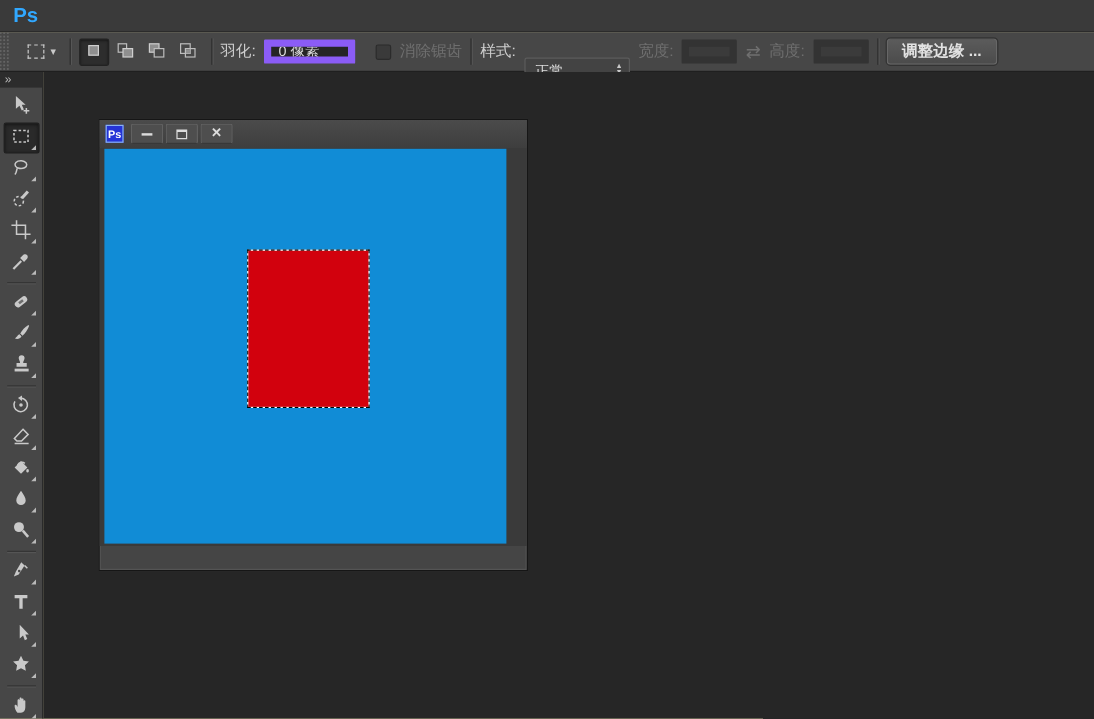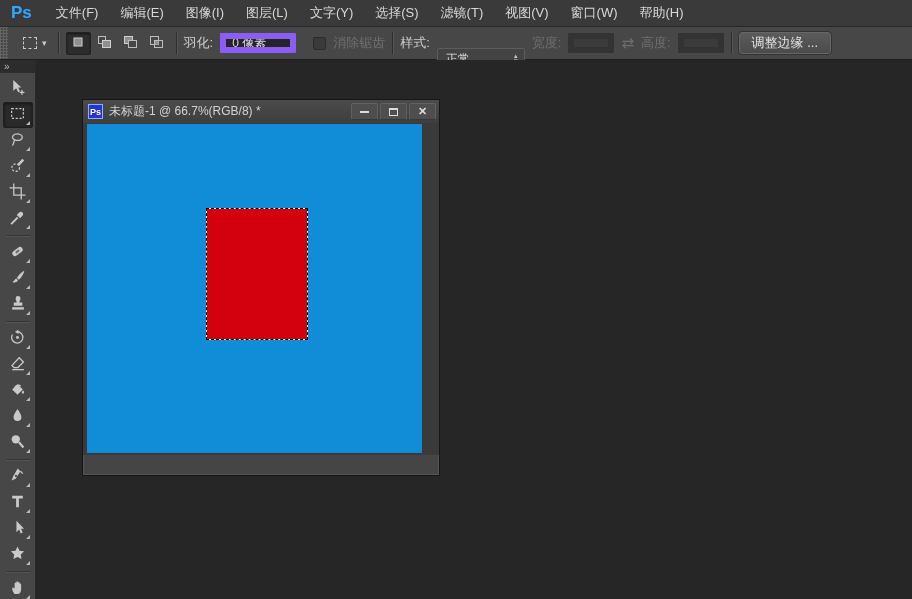--- a/index.html
+++ b/index.html
@@ -41,21 +41,21 @@
               border-radius:2px; display:inline-block; margin-left:10px; }
   .dropdown { width:88px; height:22px; background:#434343; border:1px solid #5c5c5c;
               border-radius:2px; display:flex; align-items:center; padding:0 5px 0 8px;
               color:#dedede; font-size:12px; cursor:default;margin-top:32px; }
   .dropdown .dd-text { flex:1; }
   .updown { display:flex; flex-direction:column; line-height:5px; font-size:6px; color:#c9c9c9; }
   .updown i { font-style:normal; }
   .swap { color:#6f6f6f; font-size:15px; }
   .btn.refine { height:22px; padding:0 12px; font-size:13px; color:#e2e2e2;
                 background:linear-gradient(#5b5b5b,#4b4b4b); border:1px solid #676767;
-                outline:1px solid #333; border-radius:3px; cursor:default; }
+                outline:1px solid #333; border-radius:3px; cursor:default;font-weight:bold; }
 
   
   .toolbar { position:absolute; left:0; top:60px; width:36px; bottom:0; background:#474747;
              border-right:1px solid #2a2a2a; display:flex; flex-direction:column; overflow:hidden; }
   .collapse { height:14px; background:#2c2c2c; color:#b8b8b8; font-size:10px; line-height:13px;
               padding-left:4px; cursor:default; }
   .grip-h { height:9px; width:22px; margin:2px auto 1px;
             background-image:radial-gradient(#666 0.9px, transparent 1px);
             background-size:3px 3px; }
   .tools { display:flex; flex-direction:column; align-items:center; }
@@ -101,32 +101,20 @@
                  background-size:3px 3px;
                  clip-path:polygon(100% 0, 100% 100%, 0 100%); }
 </style>
 </head>
 <body>
 
 <div class="app">
 
   <header class="menubar">
     <span class="logo" style="color: rgb(49, 168, 255);">Ps</span>
-    <nav class="menu-items" id="menu-items">
-        <span class="menu-item">文件(F)</span>
-        <span class="menu-item">编辑(E)</span>
-        <span class="menu-item">图像(I)</span>
-        <span class="menu-item">图层(L)</span>
-        <span class="menu-item">文字(Y)</span>
-        <span class="menu-item">选择(S)</span>
-        <span class="menu-item">滤镜(T)</span>
-        <span class="menu-item">视图(V)</span>
-        <span class="menu-item">窗口(W)</span>
-        <span class="menu-item">帮助(H)</span>
-      </nav>
   </header>
 
   <div class="optionsbar">
     <div class="grip-v"></div>
     <button class="tool-preset">
       <span class="preset-box"></span>
       <span class="caret">▾</span>
     </button>
     <div class="sep"></div>
     <div class="mode-group" id="mode-group">
@@ -317,21 +305,20 @@
             </svg></span>
           <span class="flyout"></span>
         </button>
       </div>
   </aside>
 
   <main class="workspace">
     <section class="docwin">
       <div class="doc-titlebar">
         <span class="mini-ps">Ps</span>
-        <span class="doc-title">未标题-1 @ 66.7%(RGB/8) *</span>
         <span class="winbtns" id="winbtns">
             <button class="winbtn">
               <span class="g-min"></span>
             </button>
             <button class="winbtn">
               <span class="g-max"></span>
             </button>
             <button class="winbtn">
               <span class="g-close">✕</span>
             </button>

